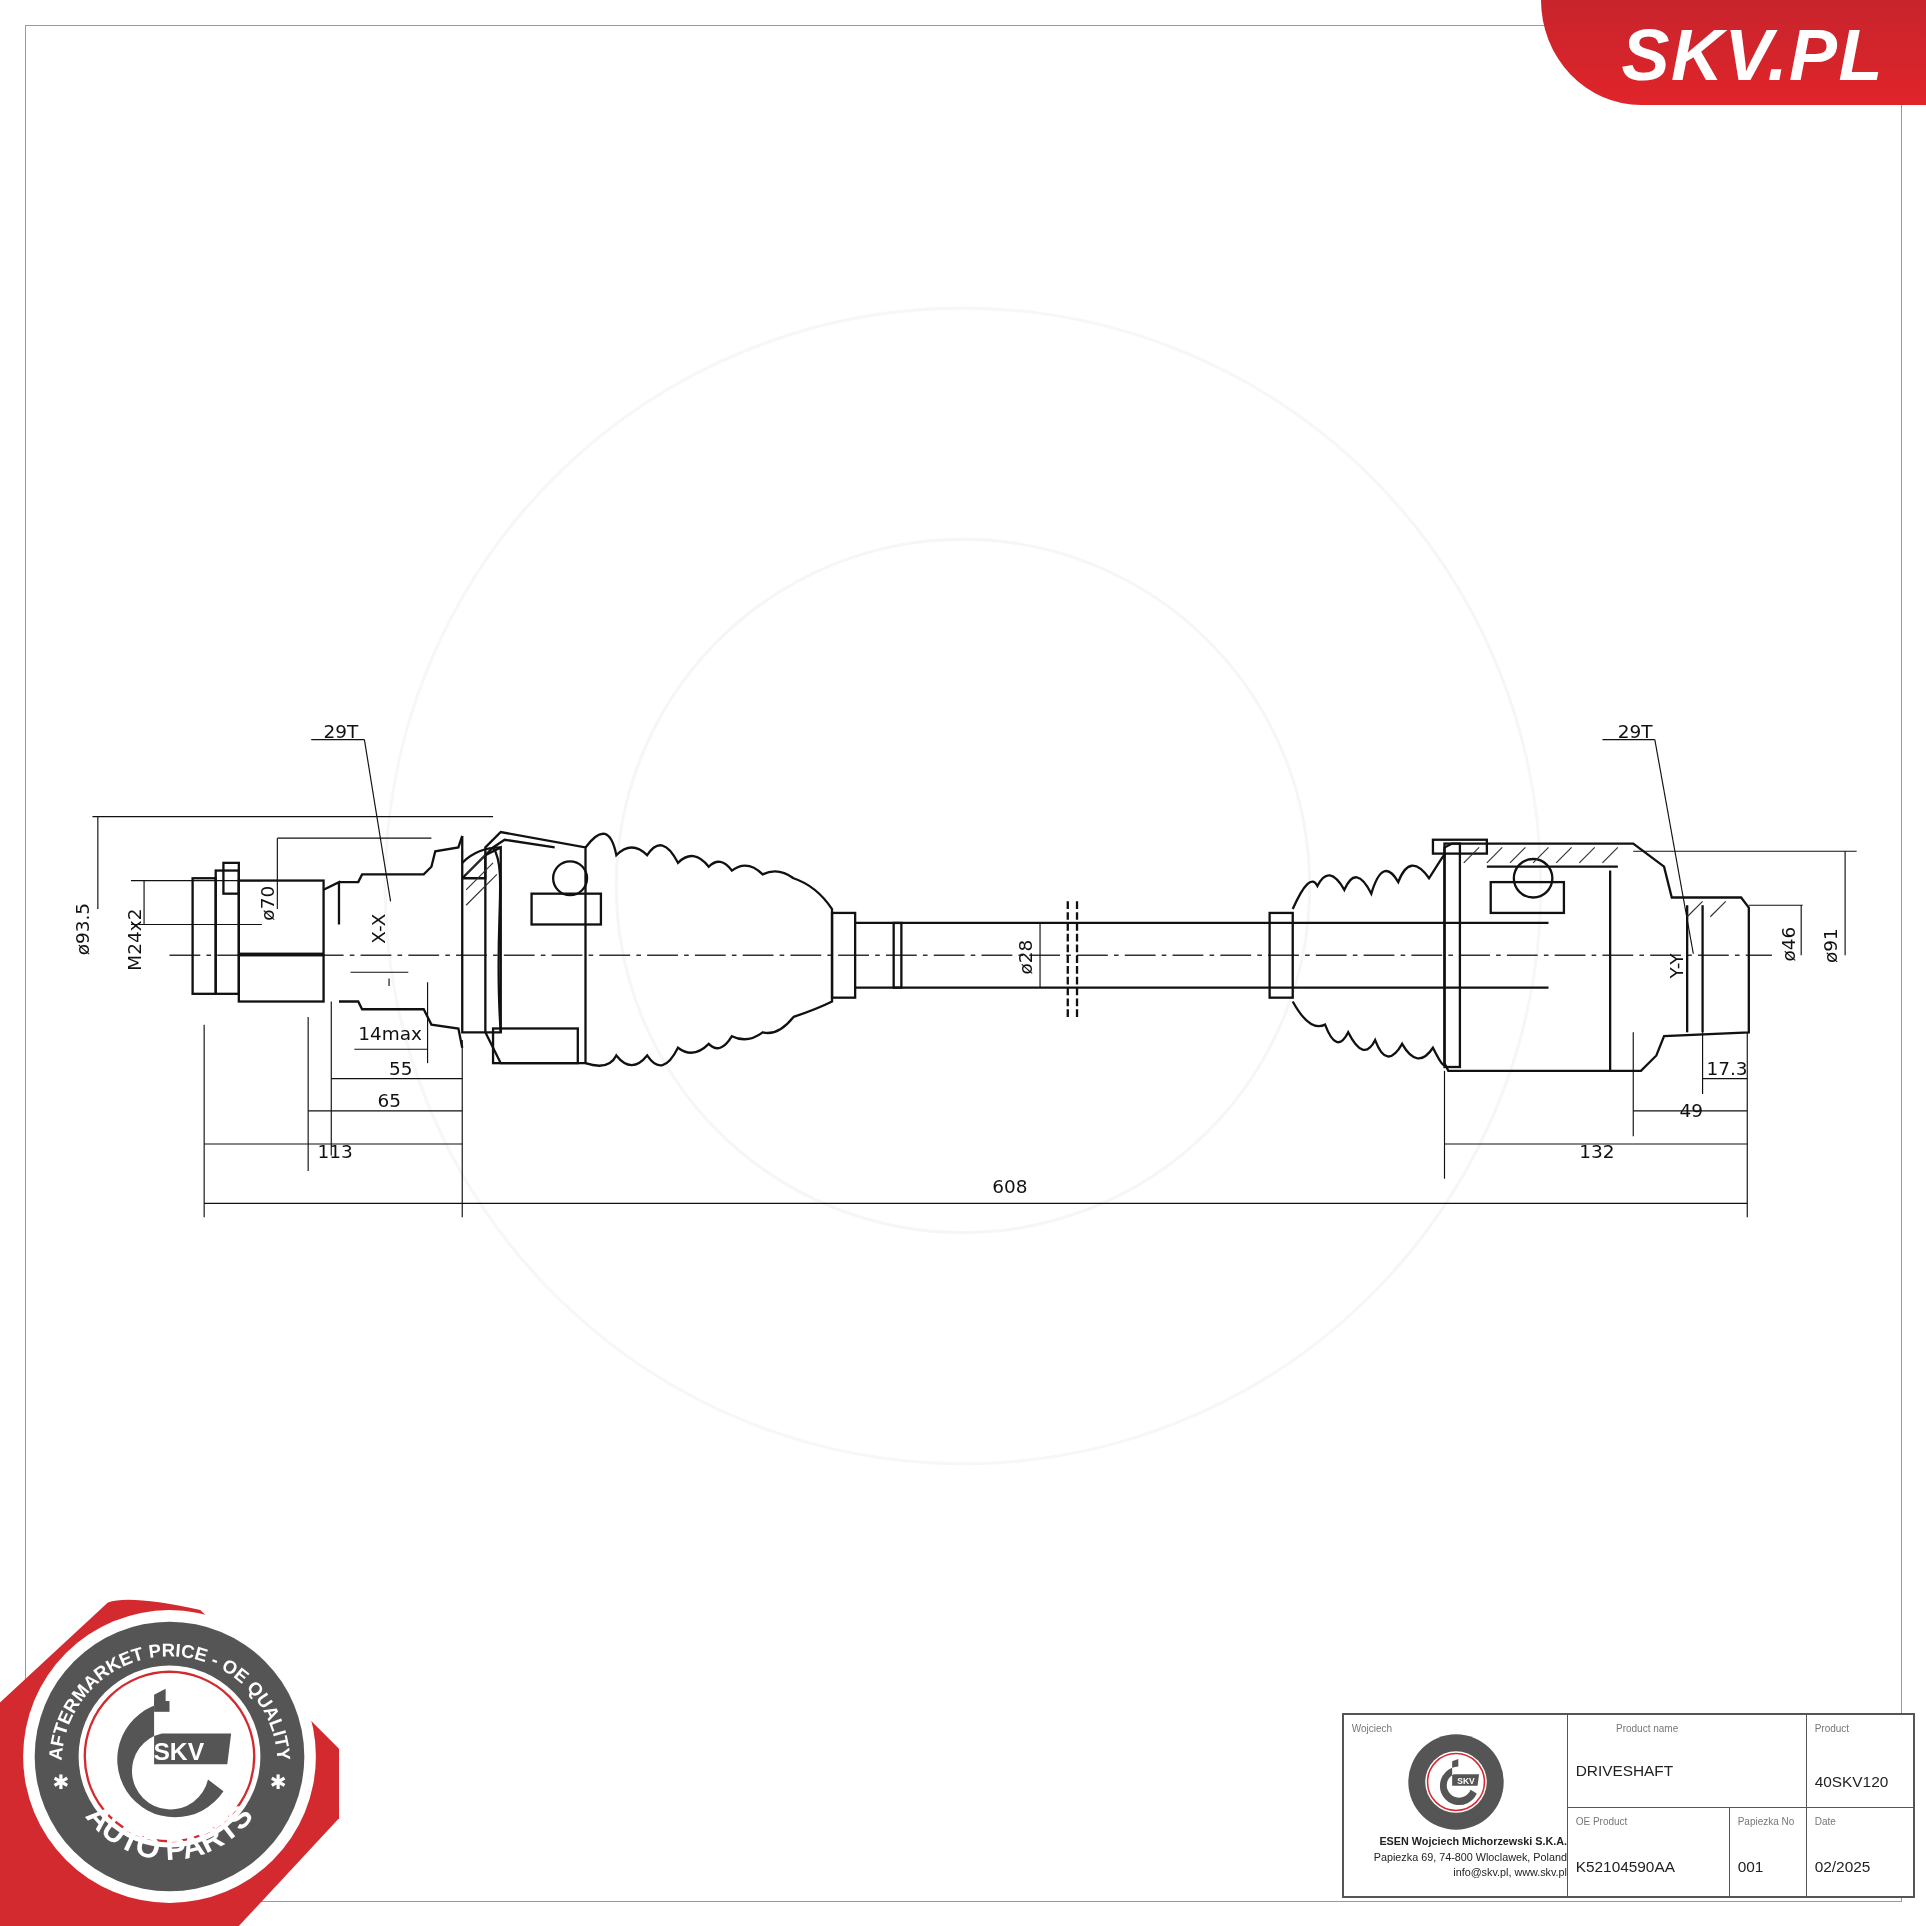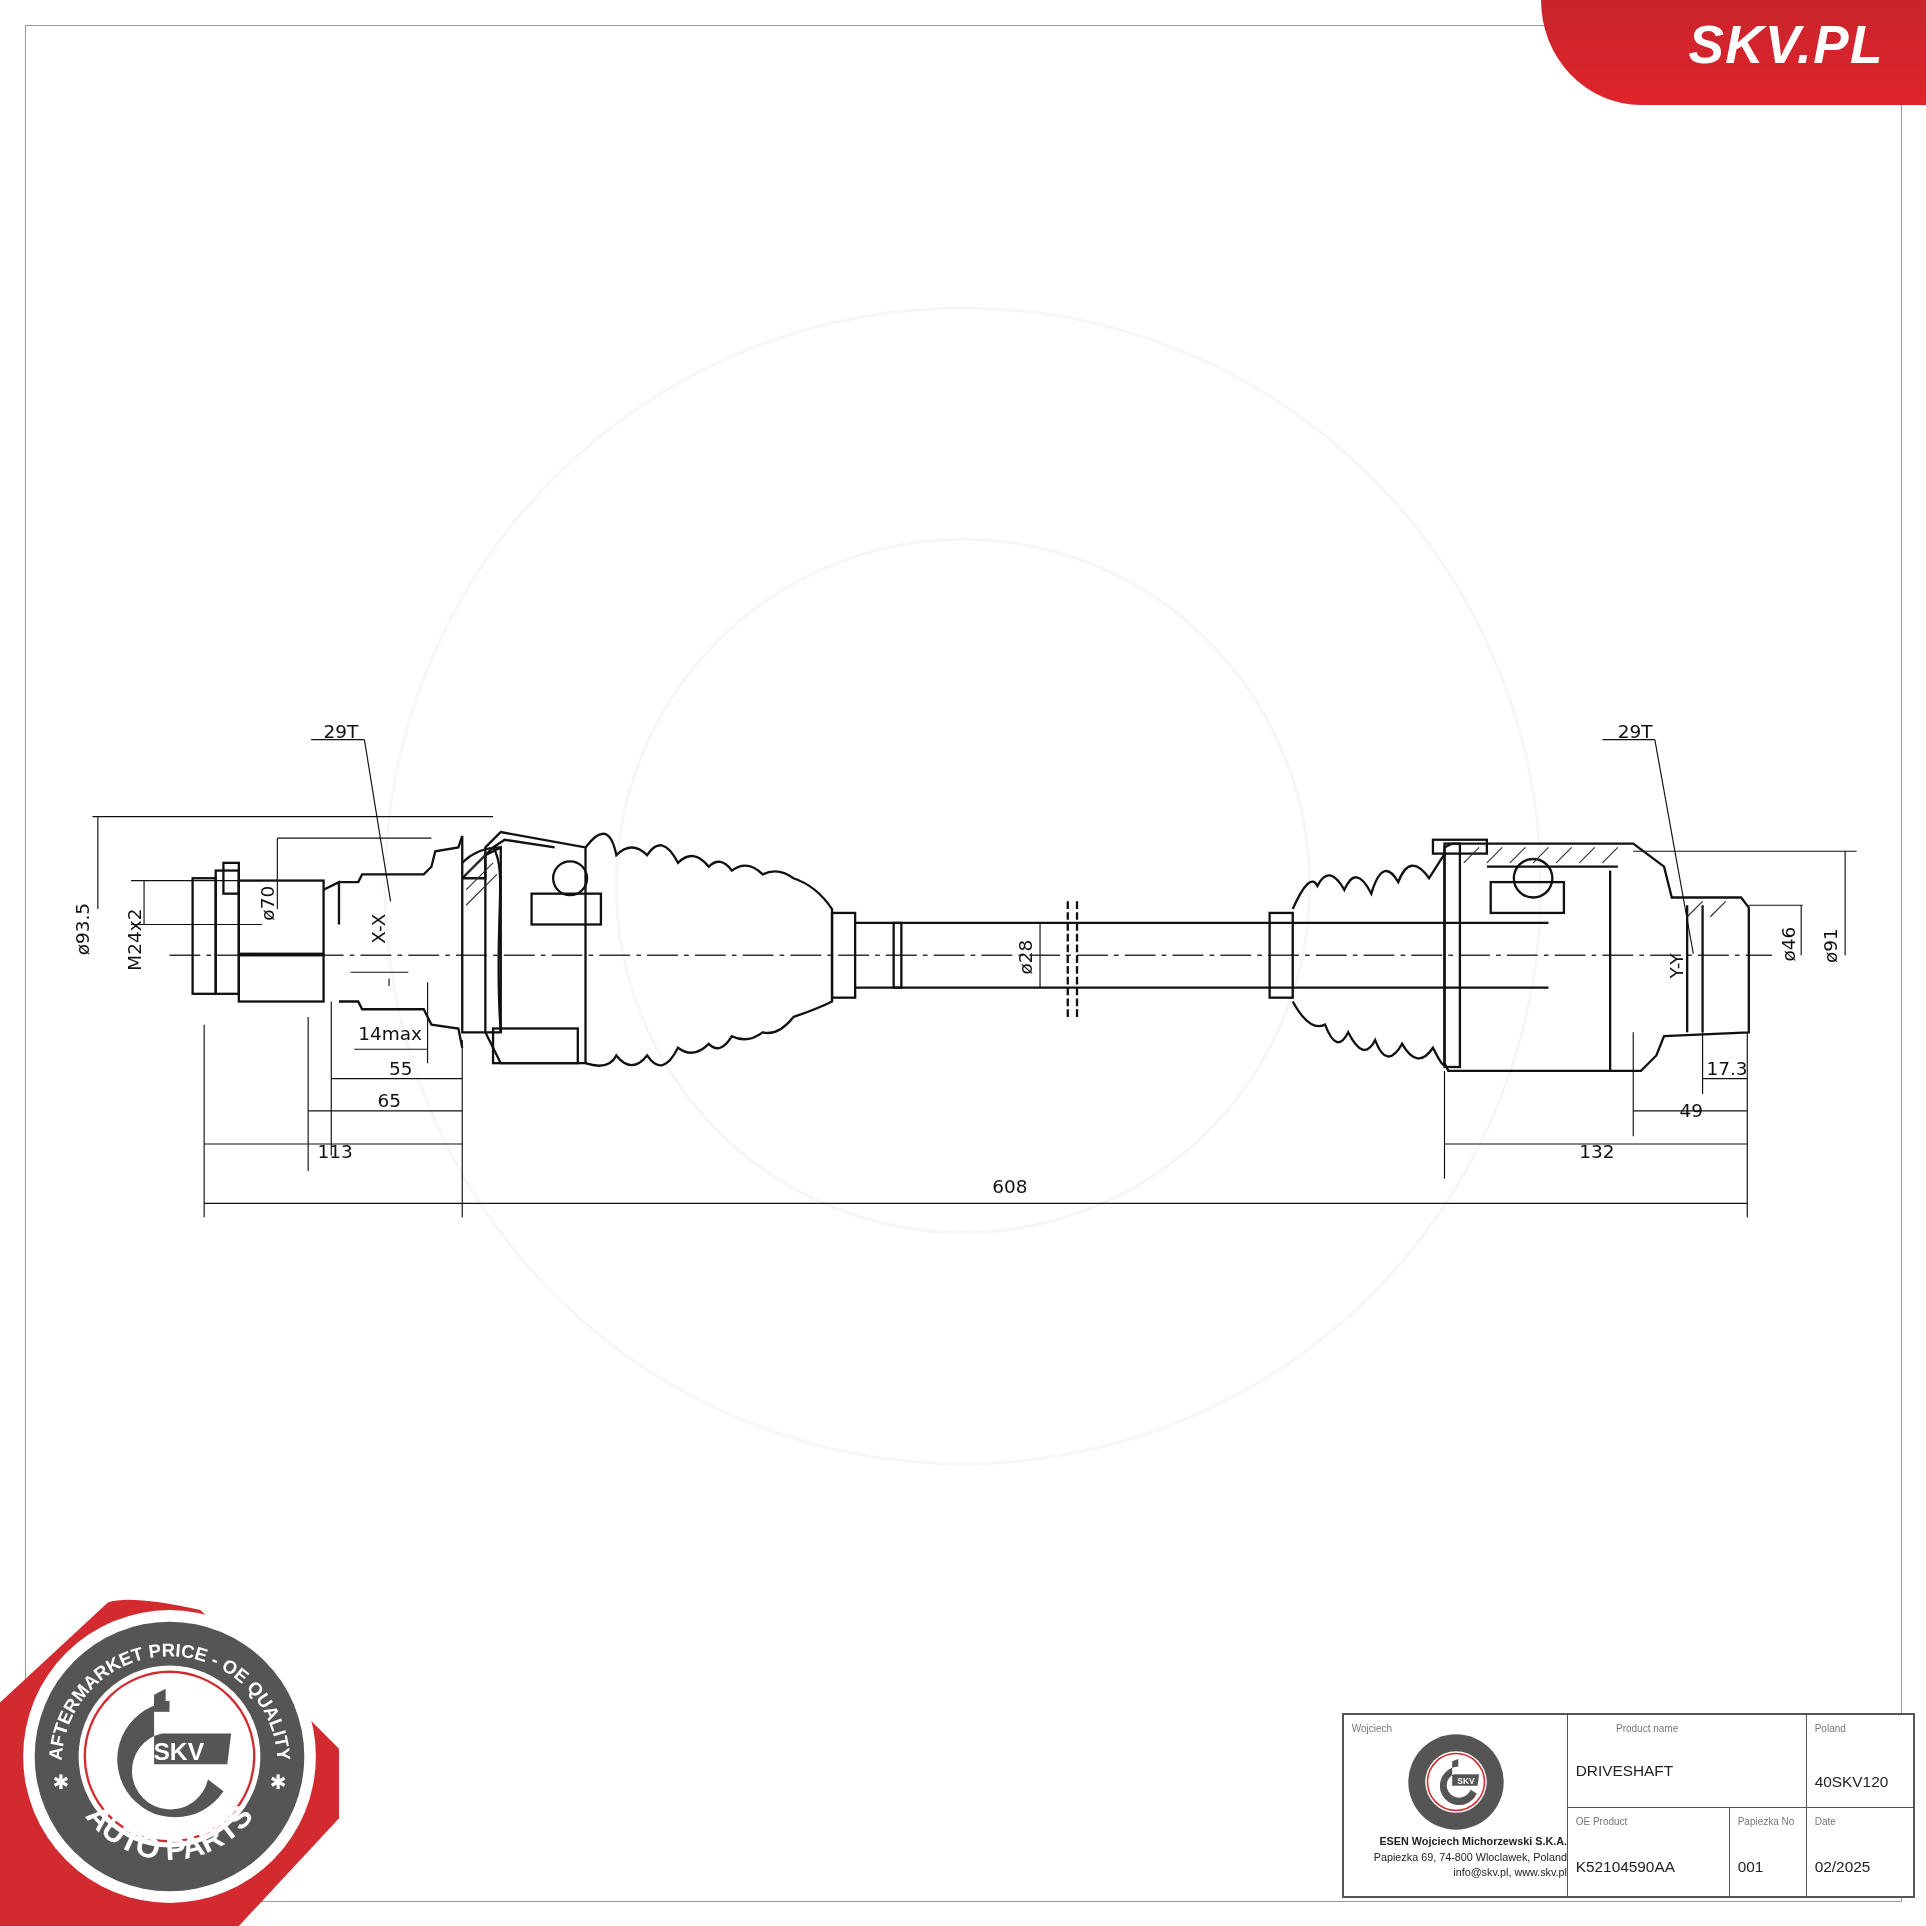--- a/index.html
+++ b/index.html
@@ -1,19 +1,19 @@
 <!DOCTYPE html>
 <html style="font-size:12.3px"><head>
 <meta charset="utf-8">
 <style>
   html,body{margin:0;padding:0;background:#fff;}
   body{width:1926px;height:1926px;position:relative;overflow:hidden;font-family:"Liberation Sans",sans-serif;}
   .frame{position:absolute;left:25px;top:25px;width:1877px;height:1877px;border:1.5px solid #9a9a9a;box-sizing:border-box;}
   .brand-tab{position:absolute;right:0;top:0;width:385px;height:105px;background:linear-gradient(180deg,#c8242d 0%,#e0242a 100%);border-bottom-left-radius:100px 105px;}
-  .brand-text{position:absolute;right:42px;top:14px;color:#fff;font-weight:bold;font-style:italic;font-size:53px;letter-spacing:1.5px;font-family:"Liberation Sans",sans-serif;}
+  .brand-text{position:absolute;right:42px;top:14px;color:#fff;font-weight:bold;font-style:italic;font-size:72px;letter-spacing:1.5px;font-family:"Liberation Sans",sans-serif;}
   svg.drawing{position:absolute;left:0;top:0;}
   .dim{font-family:"DejaVu Sans",sans-serif;font-size:24px;fill:#111;}
   .tb{position:absolute;left:1342px;top:1713px;width:573px;height:185px;border:2.3px solid #555;box-sizing:border-box;background:#fff;display:grid;grid-template-columns:223px 162px 77px 1fr;grid-template-rows:92px 1fr;}
   .cell{border-left:1.5px solid #555;position:relative;padding:7.7px 7.7px;box-sizing:border-box;}
   .cell.first{border-left:none;grid-row:1 / 3;}
   .cell.r2{border-top:1.5px solid #555;}
   .lbl{font-size:10px;color:#777;}
   .val{font-size:15.4px;color:#222;position:absolute;left:7.7px;top:42px;margin-top:8px;}
   .imp-name{position:absolute;left:0;right:0;bottom:15.4px;text-align:right;font-size:10.8px;color:#222;line-height:15.4px;}
   .imp-name b{font-weight:bold;}
@@ -193,21 +193,21 @@
       <div><b>ESEN Wojciech Michorzewski S.K.A.</b></div>
       <div>Papiezka 69, 74-800 Wloclawek, Poland</div>
       <div>info@skv.pl, www.skv.pl</div>
     </div>
   </div>
   <div class="cell" style="grid-column:2 / 4;padding-left:48px;">
     <div class="lbl">Product name</div>
     <div class="val" style="top:39px;">DRIVESHAFT</div>
   </div>
   <div class="cell">
-    <div class="lbl">Poland</div>
+    <div class="lbl">Product</div>
     <div class="val" style="top:50px;">40SKV120</div>
   </div>
   <div class="cell r2">
     <div class="lbl">OE Product</div>
     <div class="val">K52104590AA</div>
   </div>
   <div class="cell r2">
     <div class="lbl">Papiezka No</div>
     <div class="val">001</div>
   </div>

